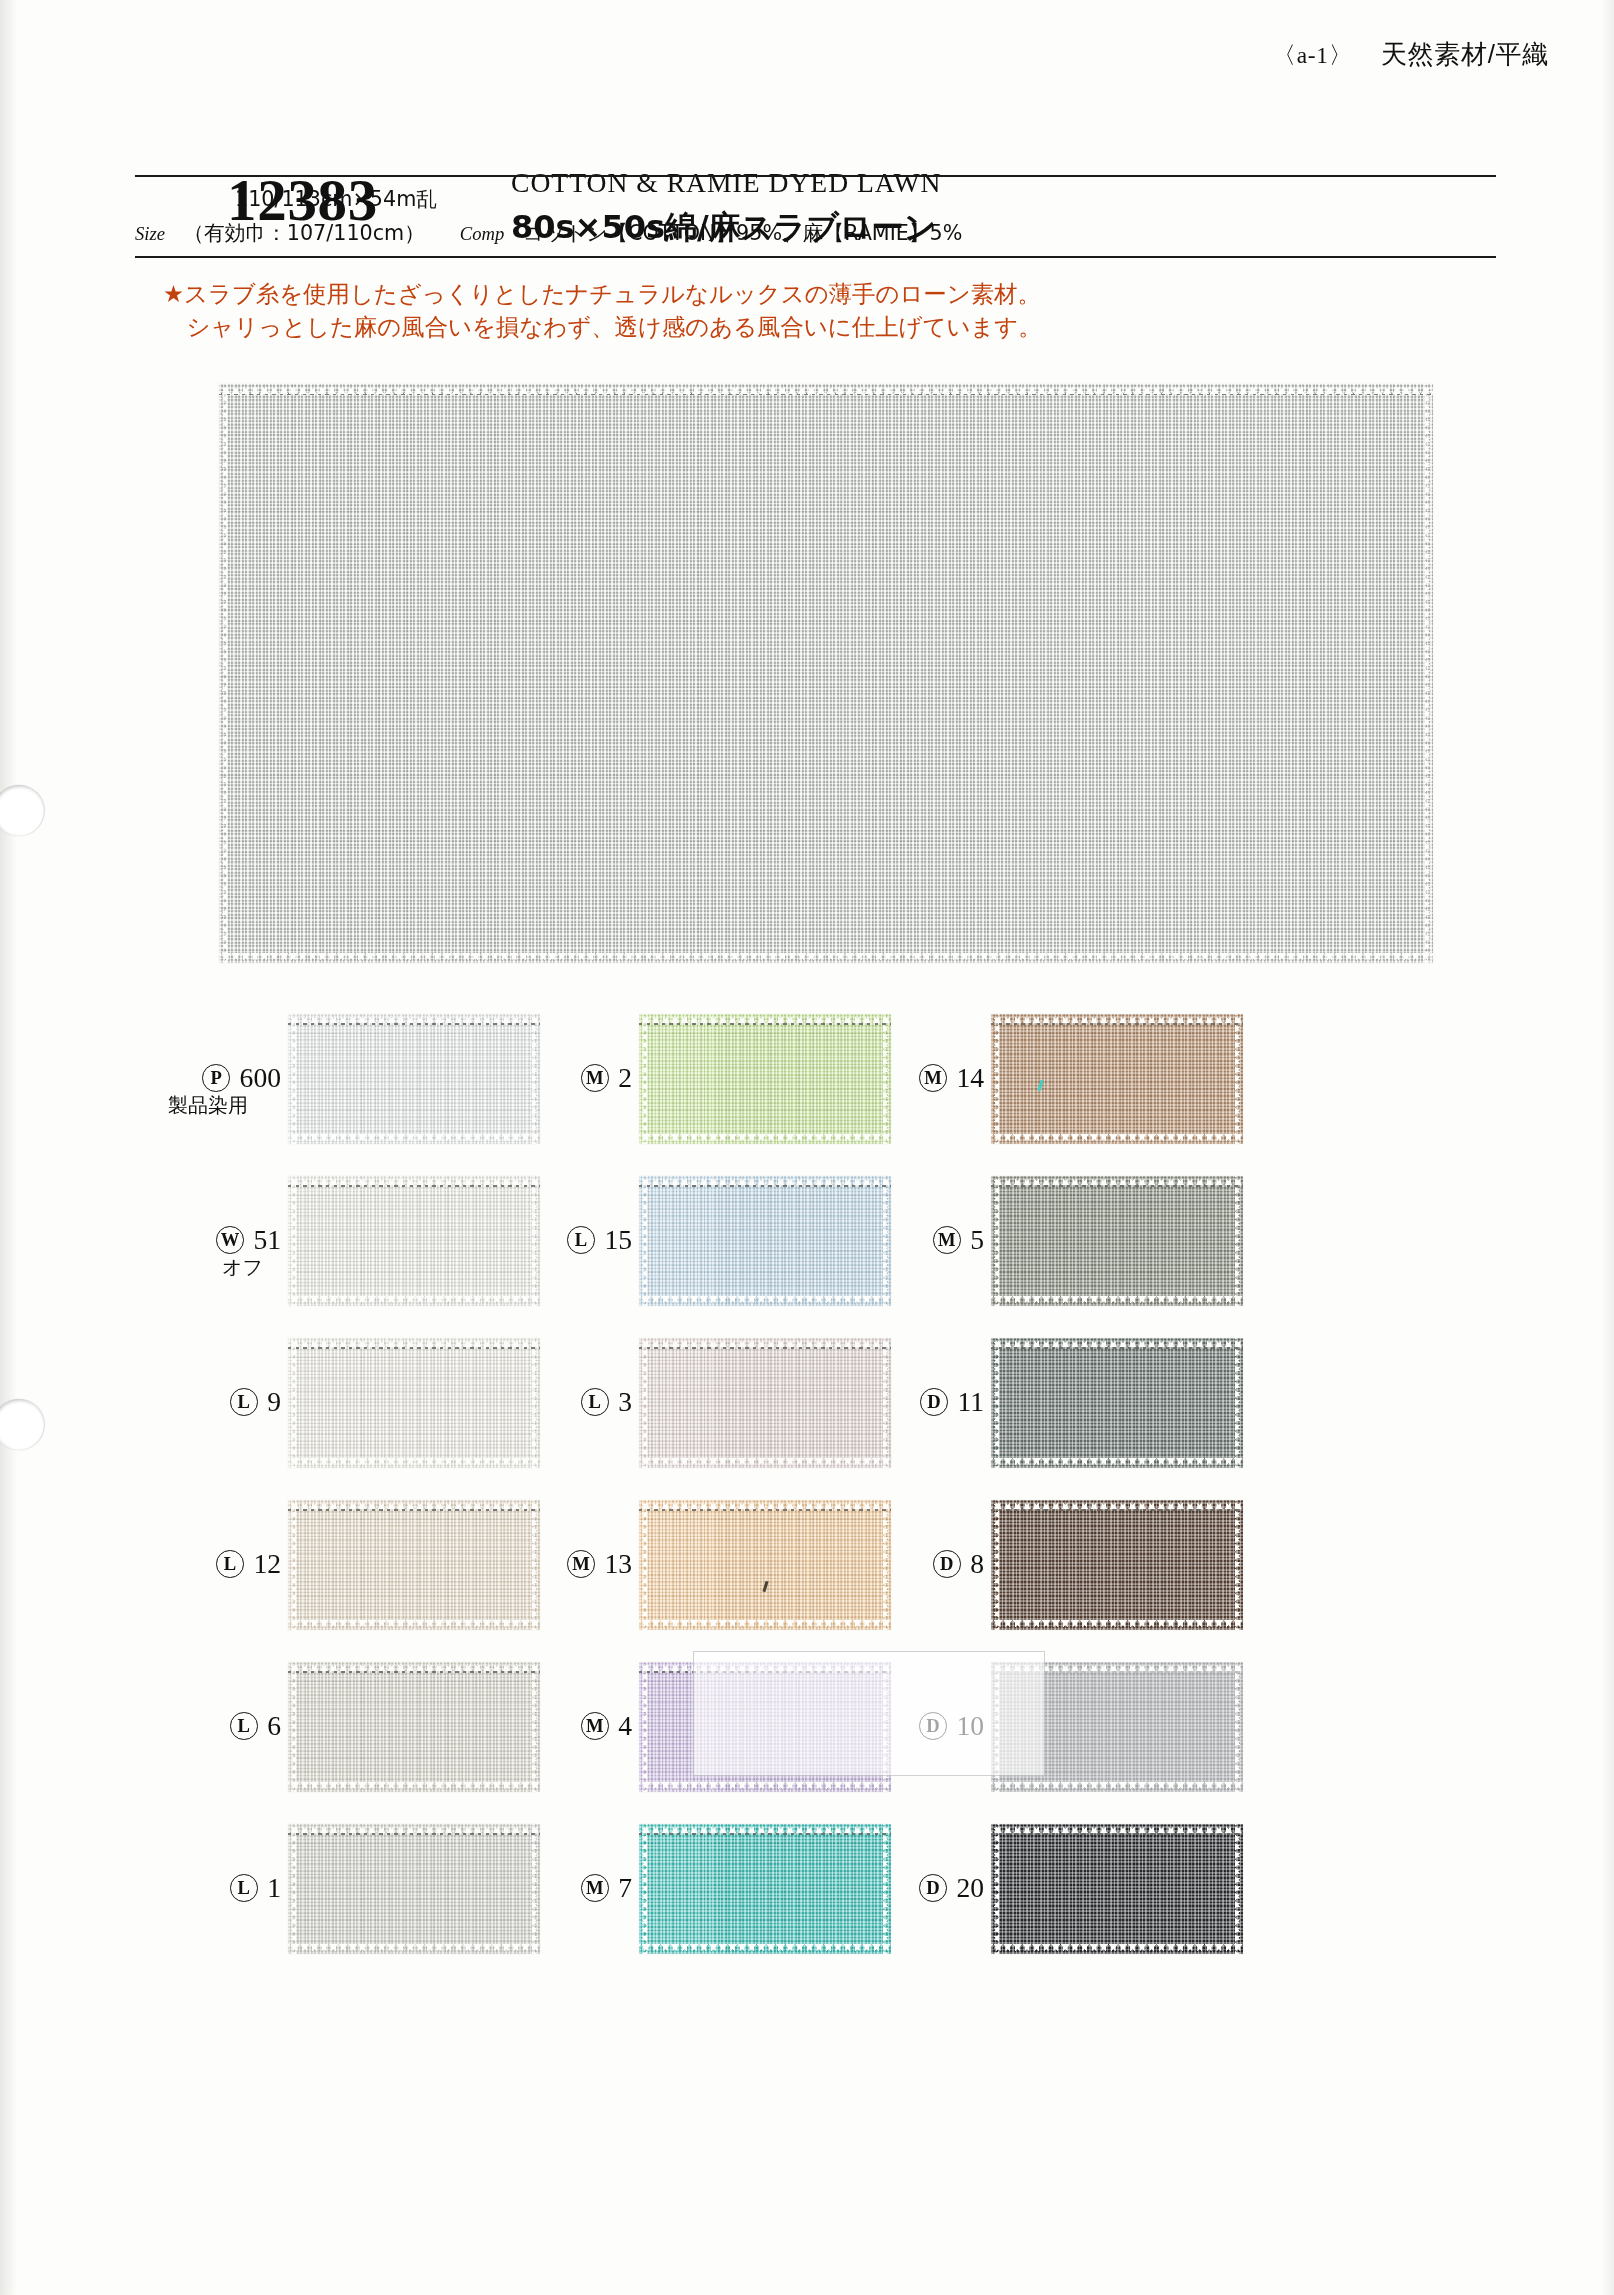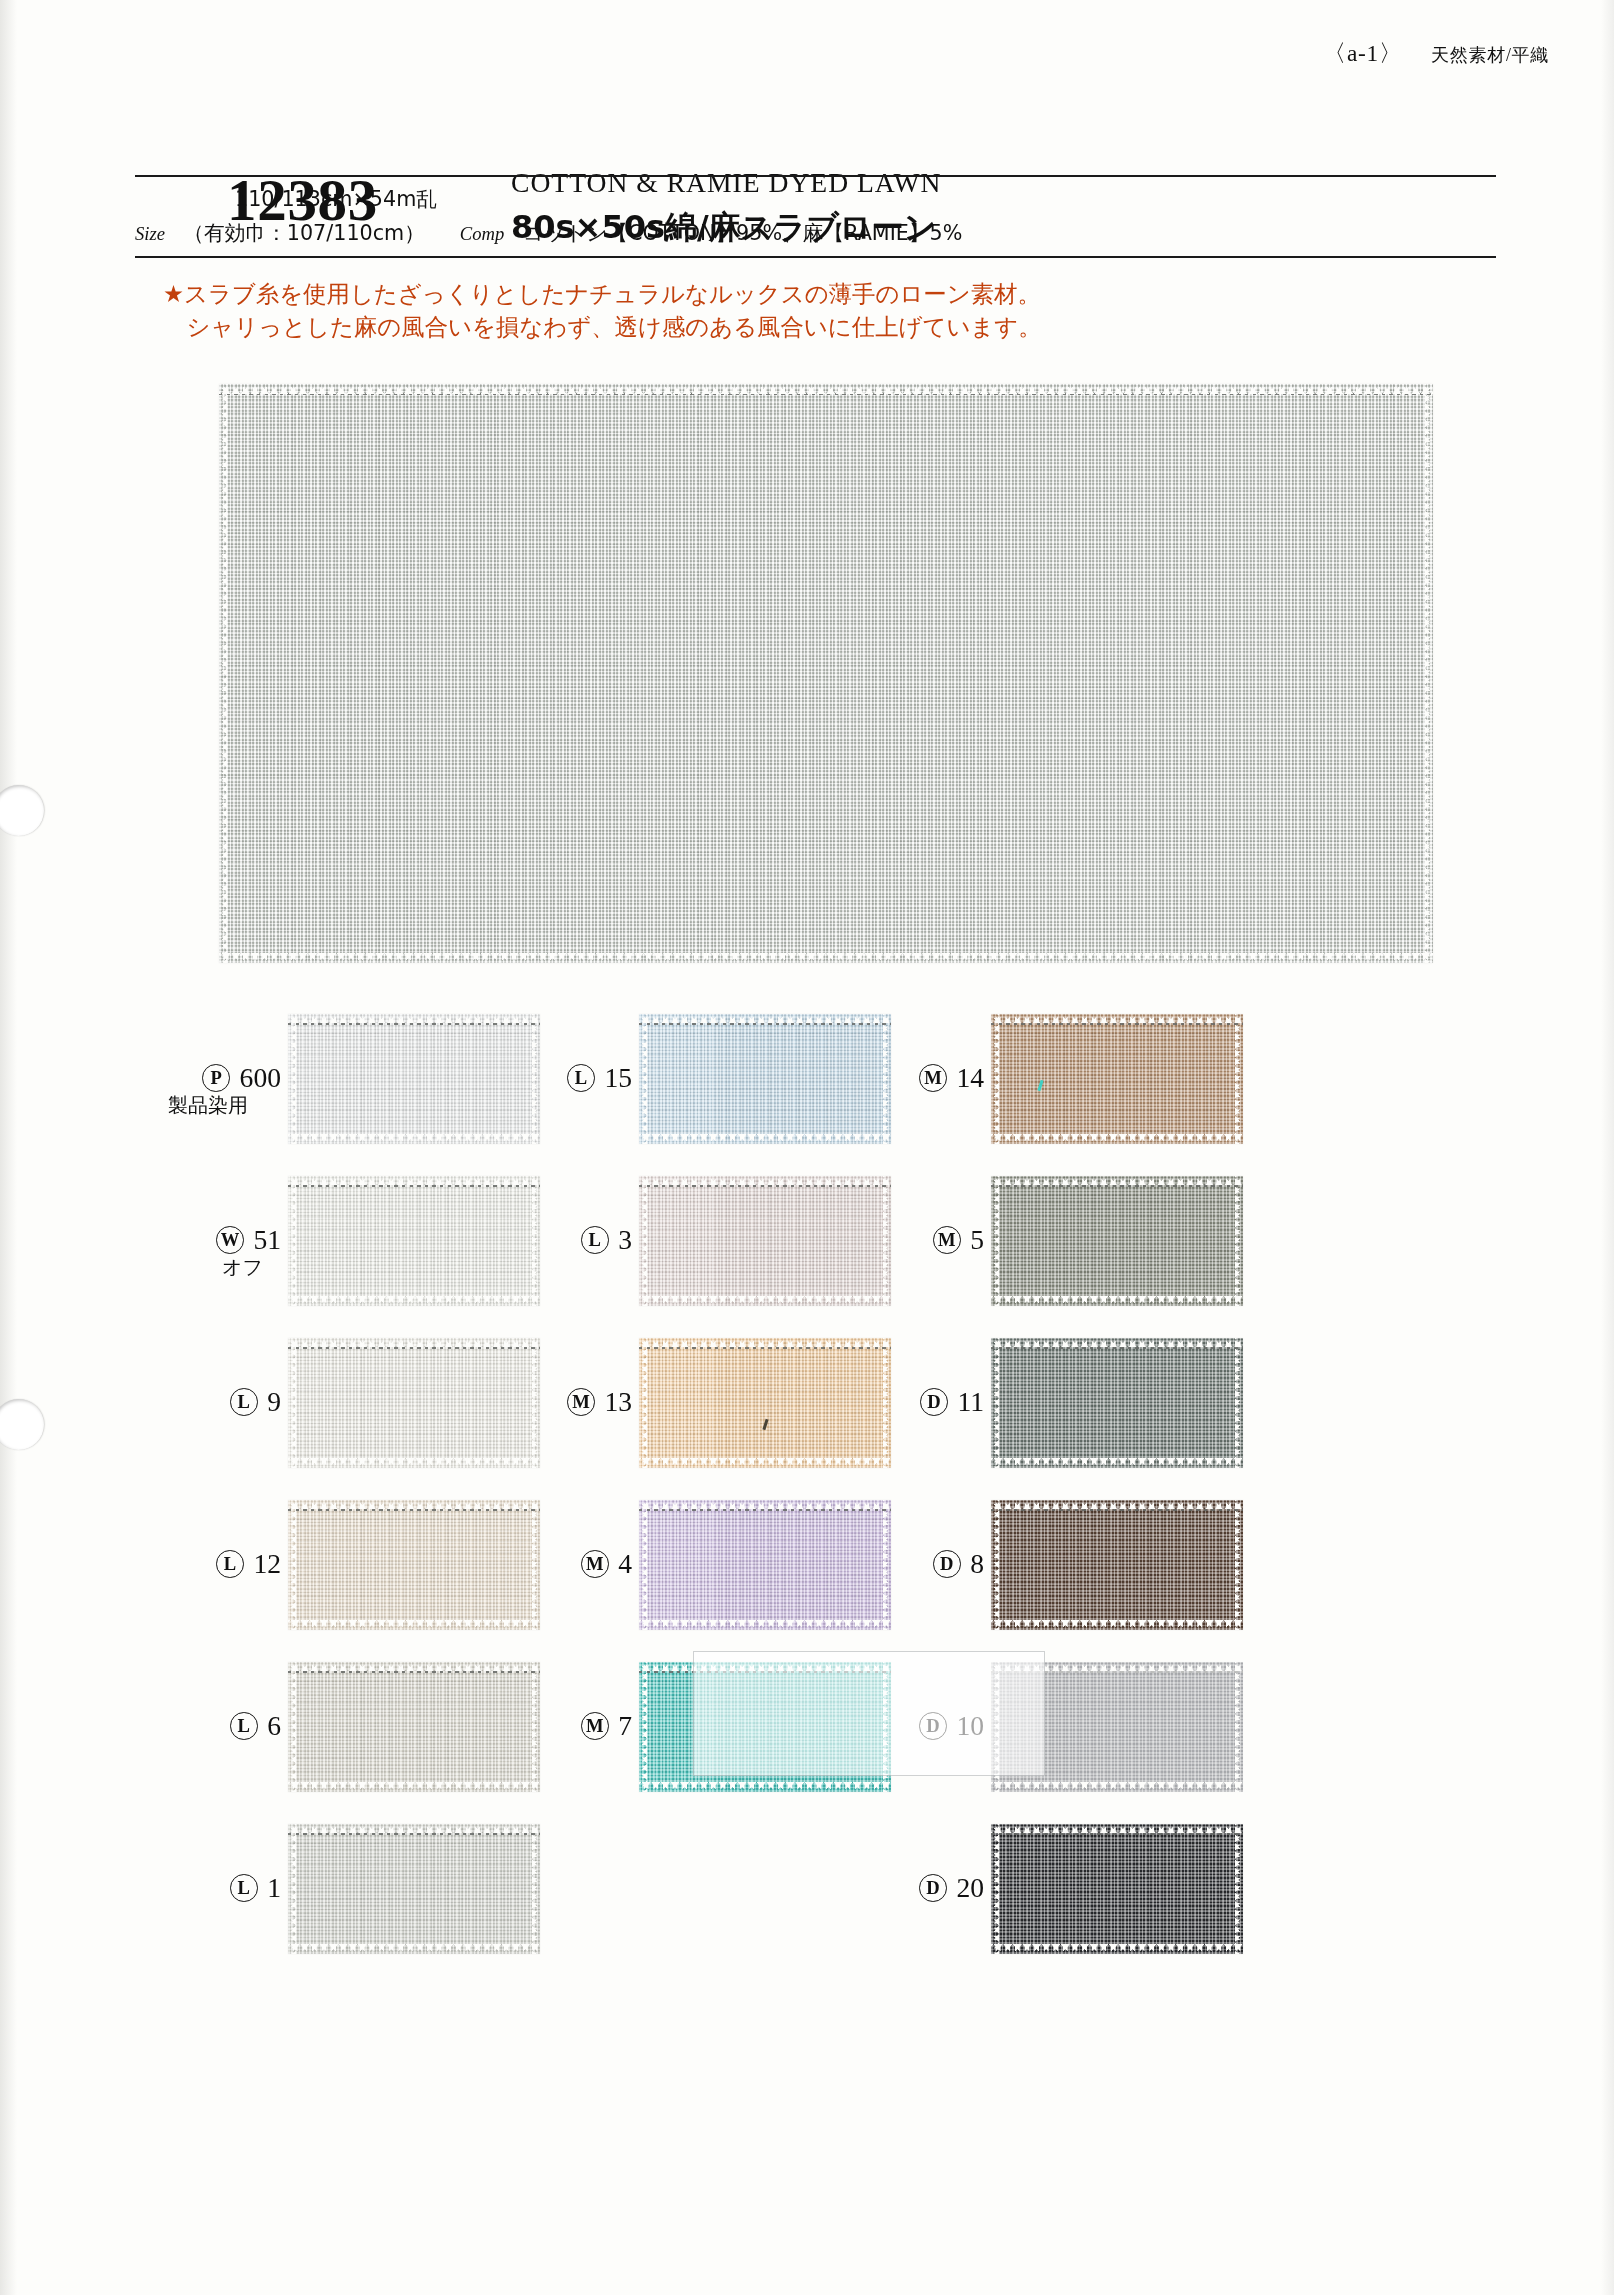--- a/index.html
+++ b/index.html
@@ -48,21 +48,21 @@
   
   .cat-line {
     position: absolute;
     right: 66px;
     top: 37px;
     font-size: 23.4px;
     letter-spacing: 0.7px;
     white-space: nowrap;
     font-family: "Liberation Serif", serif;
   }
-  .cat-line .cat-jp { font-family: Liberation Serif, serif; font-size: 18px; }
+  .cat-line .cat-jp { font-family: Liberation Sans, sans-serif; font-size: 26px; }
 
   
   .title-block {
     position: absolute;
     left: 0; top: 83px;
     width: 1615px;
     height: 91px;
   }
   .prod-code {
     position: absolute;
@@ -422,20 +422,31 @@
             <div class="pink-top"></div>
             <div class="pink-bot"></div>
             <div class="pink-l"></div>
             <div class="pink-r"></div>
             <div class="selvage"></div>
           </div>
         </div>
       </div>
       <div class="col c2">
         <div class="cell">
+          <div class="code"><span class="circ">M</span><span class="num">2</span></div>
+          <div class="sw" style="background: rgb(207, 234, 164);">
+            <div class="tex"></div>
+            <div class="pink-top"></div>
+            <div class="pink-bot"></div>
+            <div class="pink-l"></div>
+            <div class="pink-r"></div>
+            <div class="selvage"></div>
+          </div>
+        </div>
+        <div class="cell">
           <div class="code"><span class="circ">L</span><span class="num">15</span></div>
           <div class="sw" style="background: rgb(197, 220, 234);">
             <div class="tex"></div>
             <div class="pink-top"></div>
             <div class="pink-bot"></div>
             <div class="pink-l"></div>
             <div class="pink-r"></div>
             <div class="selvage"></div>
           </div>
         </div>

